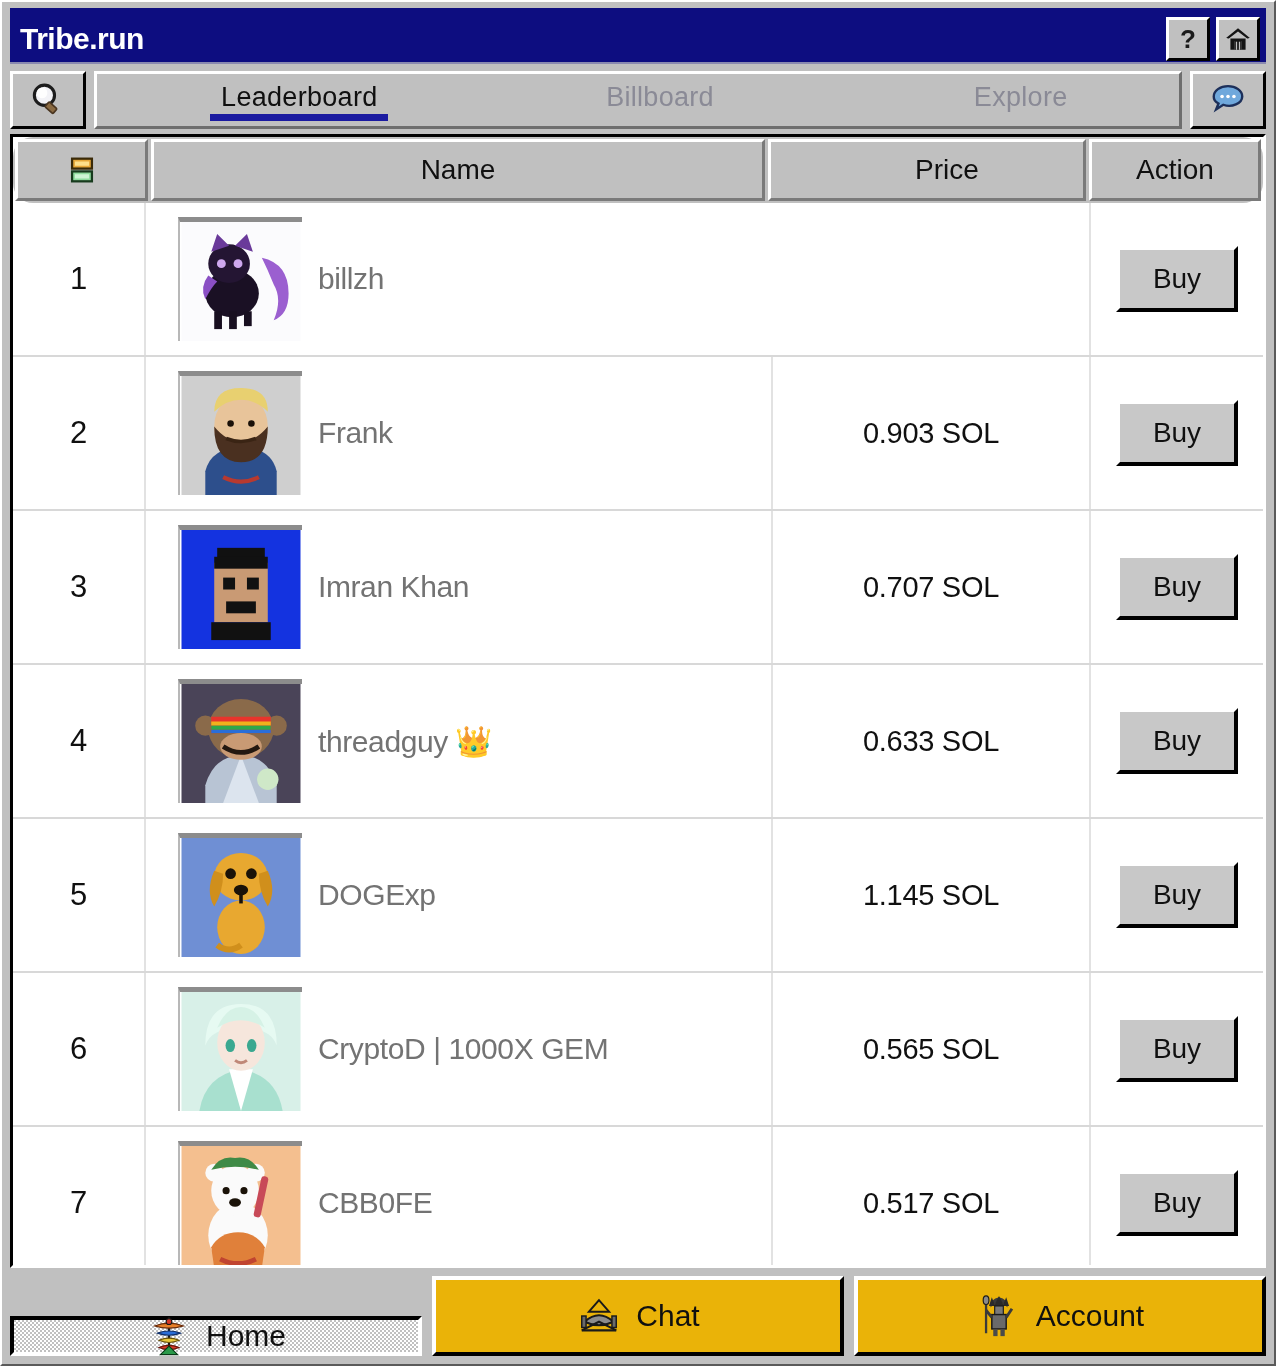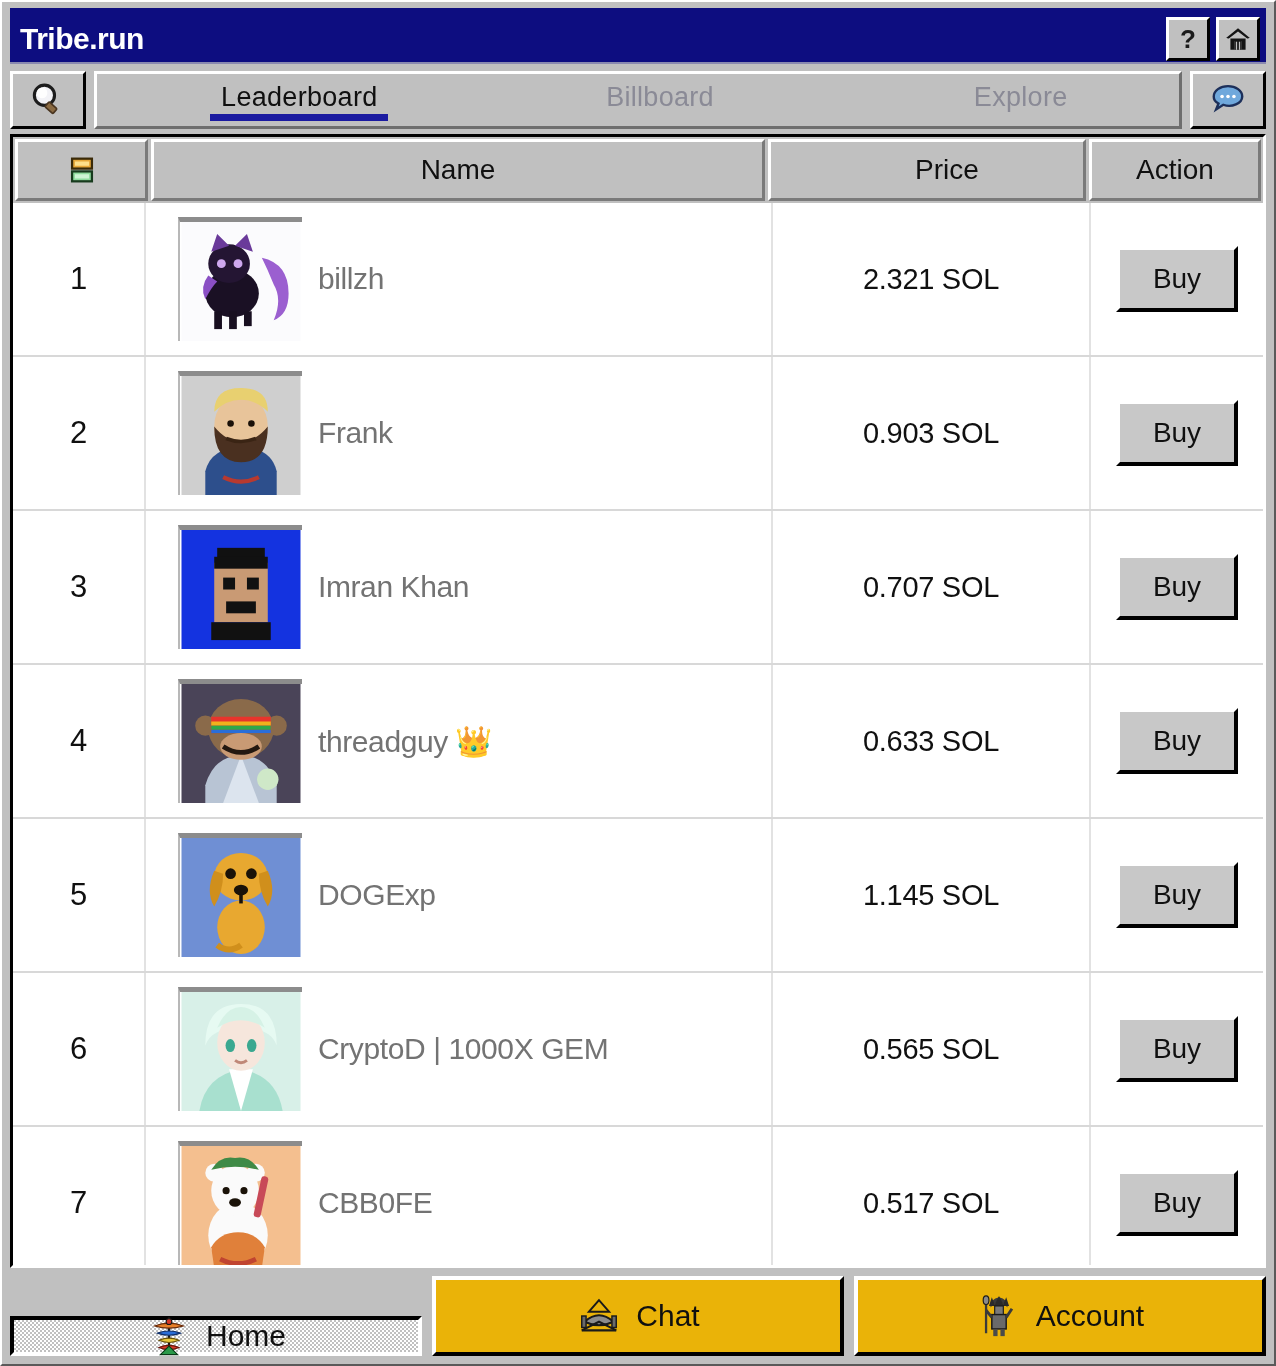--- a/index.html
+++ b/index.html
@@ -140,20 +140,21 @@
   }
 
   
   #table-header {
     display: flex;
     flex: 0 0 auto;
     background: #c0c0c0;
     height: 66px;
     padding: 2px;
     gap: 3px;
+    border-radius: 20px;
   }
   .th {
     background: #c0c0c0;
     border-top: 3px solid #ffffff;
     border-left: 3px solid #ffffff;
     border-right: 3px solid #7a7a7a;
     border-bottom: 3px solid #7a7a7a;
     display: flex;
     align-items: center;
     justify-content: center;
@@ -373,21 +374,20 @@
     <circle cx="13.4" cy="14" r="1.5" fill="#cfa8ef"></circle>
                 <circle cx="19" cy="14" r="1.5" fill="#cfa8ef"></circle>
     <path d="M9 18 q-3 4 -1 8 q2-4 4-6z" fill="#8a4fc4"></path>
     <rect x="11" y="30" width="2.6" height="6" fill="#180f20"></rect>
                 <rect x="16" y="30" width="2.6" height="6" fill="#180f20"></rect>
     <rect x="21" y="30" width="2.6" height="5" fill="#180f20"></rect>
               </svg>
             </div>
        <span class="uname">billzh</span>
      </div>
-     <div class="cell price">2.321 SOL</div>
      <div class="cell action">
        <button class="buy-btn">Buy</button>
      </div>
         </div>
         <div class="row">
           <div class="cell rank">2</div>
      <div class="cell name">
        <div class="avatar">
               <svg viewBox="0 0 40 40">
                 <rect width="40" height="40" fill="#cfcfcf"></rect>

